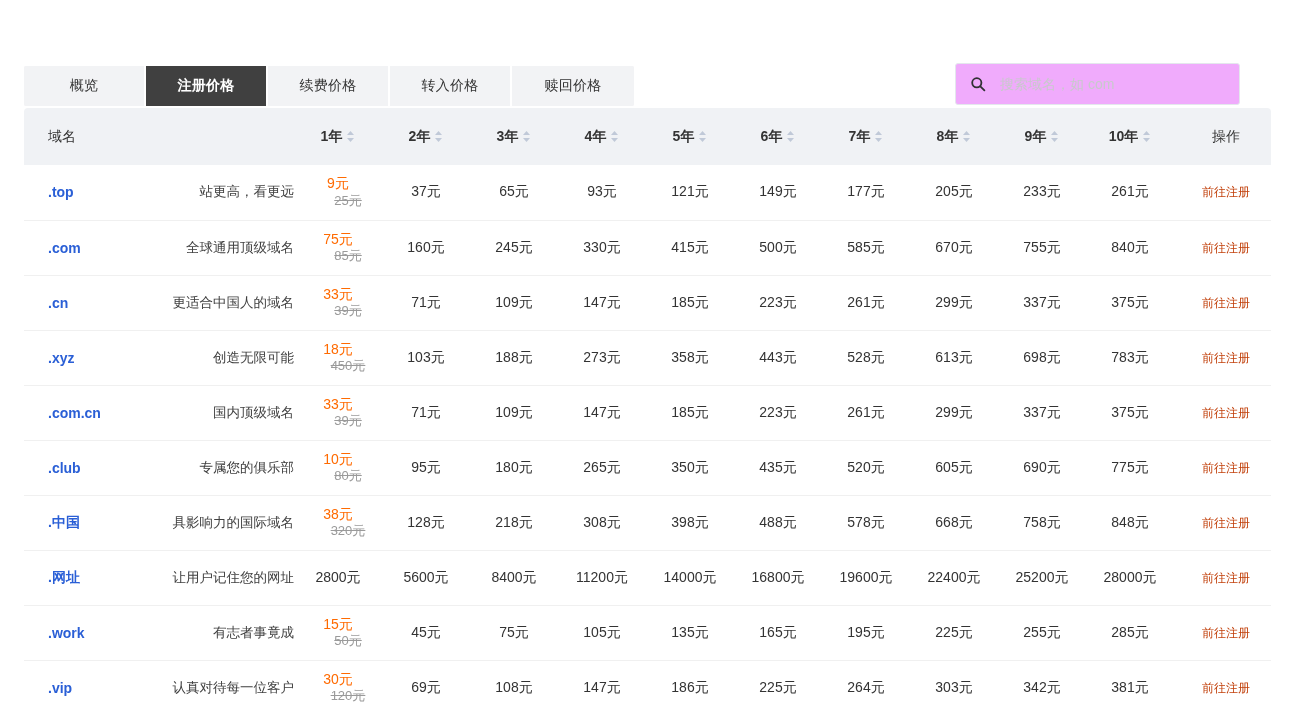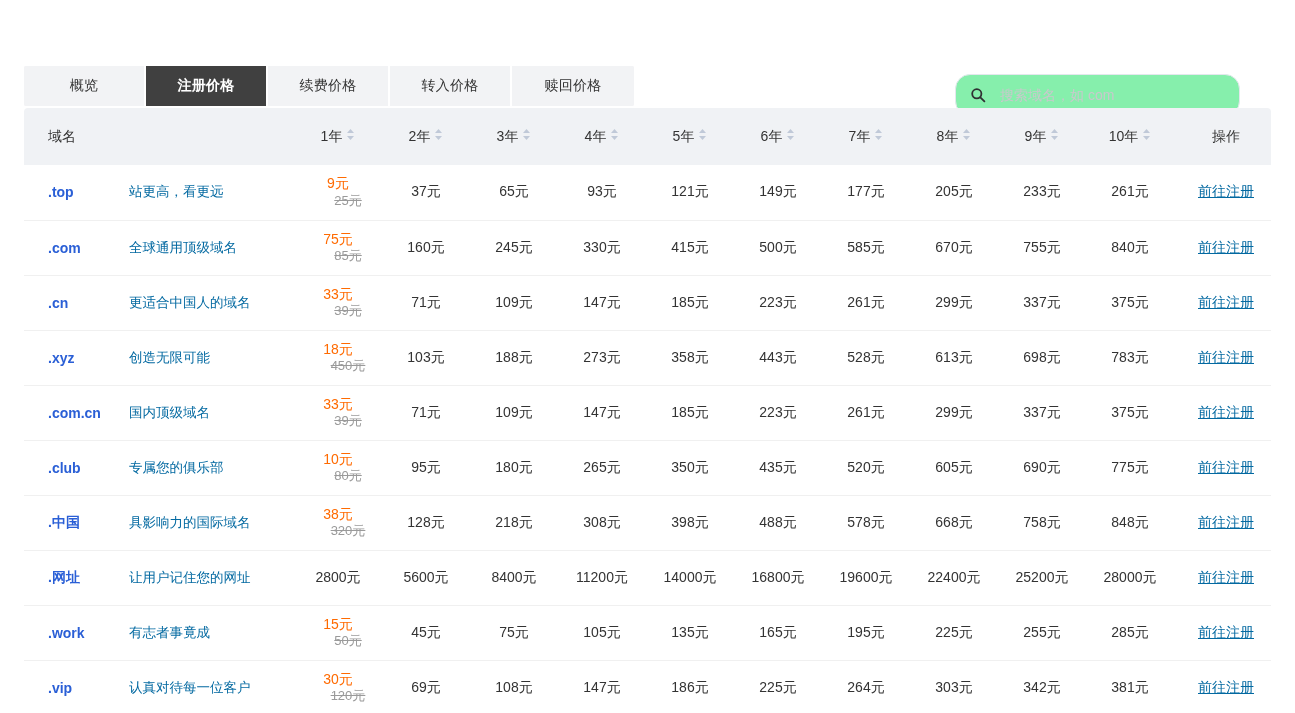--- a/index.html
+++ b/index.html
@@ -47,26 +47,26 @@
   .tab:last-child { border-right: none; }
   .tab.active {
     background: #404040;
     color: #ffffff;
     font-weight: bold;
   }
 
   .searchbox {
     position: absolute;
     right: 55px;
-    top: 36px;
+    top: 25px;
     width: 285px;
     height: 42px;
     border: 1px solid #e4e7ed;
-    border-radius: 15px;
-    background: #86efac;
+    border-radius: 3px;
+    background: #f0abfc;
     display: flex;
     align-items: center;
     padding: 0 14px;
   }
   .search-icon {
     width: 16px; height: 16px;
     flex: 0 0 auto;
     margin-right: 14px;
     color: #303133;
   }
@@ -100,21 +100,21 @@
     color: #333333;
     text-align: center;
     vertical-align: middle;
     padding: 0;
   }
   thead th.col-name  { text-align: left; padding-left: 24px; width: 105px; }
   thead th.col-desc  { text-align: left; width: 165px; }
   thead th.col-year  { width: 88px; }
   thead th.col-act   { width: 104px; }
 
-  .th-inner { display: inline-flex; align-items: flex-start; gap: 4px; }
+  .th-inner { display: inline-flex; align-items: center; gap: 4px; font-weight: bold; }
   .sort-icon {
     display: inline-flex;
     flex-direction: column;
     line-height: 0;
     cursor: pointer;
   }
   .sort-icon svg { display: block; }
 
   tbody tr { height: 55px; border-bottom: 1px solid #f0f0f0; }
   tbody td {
@@ -126,29 +126,29 @@
   }
   td.domain {
     text-align: left;
     padding-left: 24px;
     color: #2a5fd6;
     font-weight: bold;
     font-size: 14px;
     cursor: pointer;
   }
   td.desc {
-    text-align: left;
-    color: #0369a1;
+    text-align: right;
+    color: #404040;
     font-size: 13.5px;
   }
   .promo { display: flex; flex-direction: column; align-items: center; justify-content: center; line-height: 1.25; }
   .promo-new { color: #ff6a00; font-size: 14px; }
   .promo-old { color: #9a9a9a; font-size: 13px; text-decoration: line-through; margin-left: 20px; }
   .plain { font-size: 14px; color: #333; }
-  .act-link { color: #0369a1; font-size: 14px; cursor: pointer; text-decoration: underline; }
+  .act-link { color: #c2410c; font-size: 12px; cursor: pointer; }
 </style>
 </head>
 <body>
 
 <div class="page">
 
   <div class="topbar">
     <div class="tabs" id="tabs">
         <div class="tab">概览</div>
         <div class="tab active">注册价格</div>

